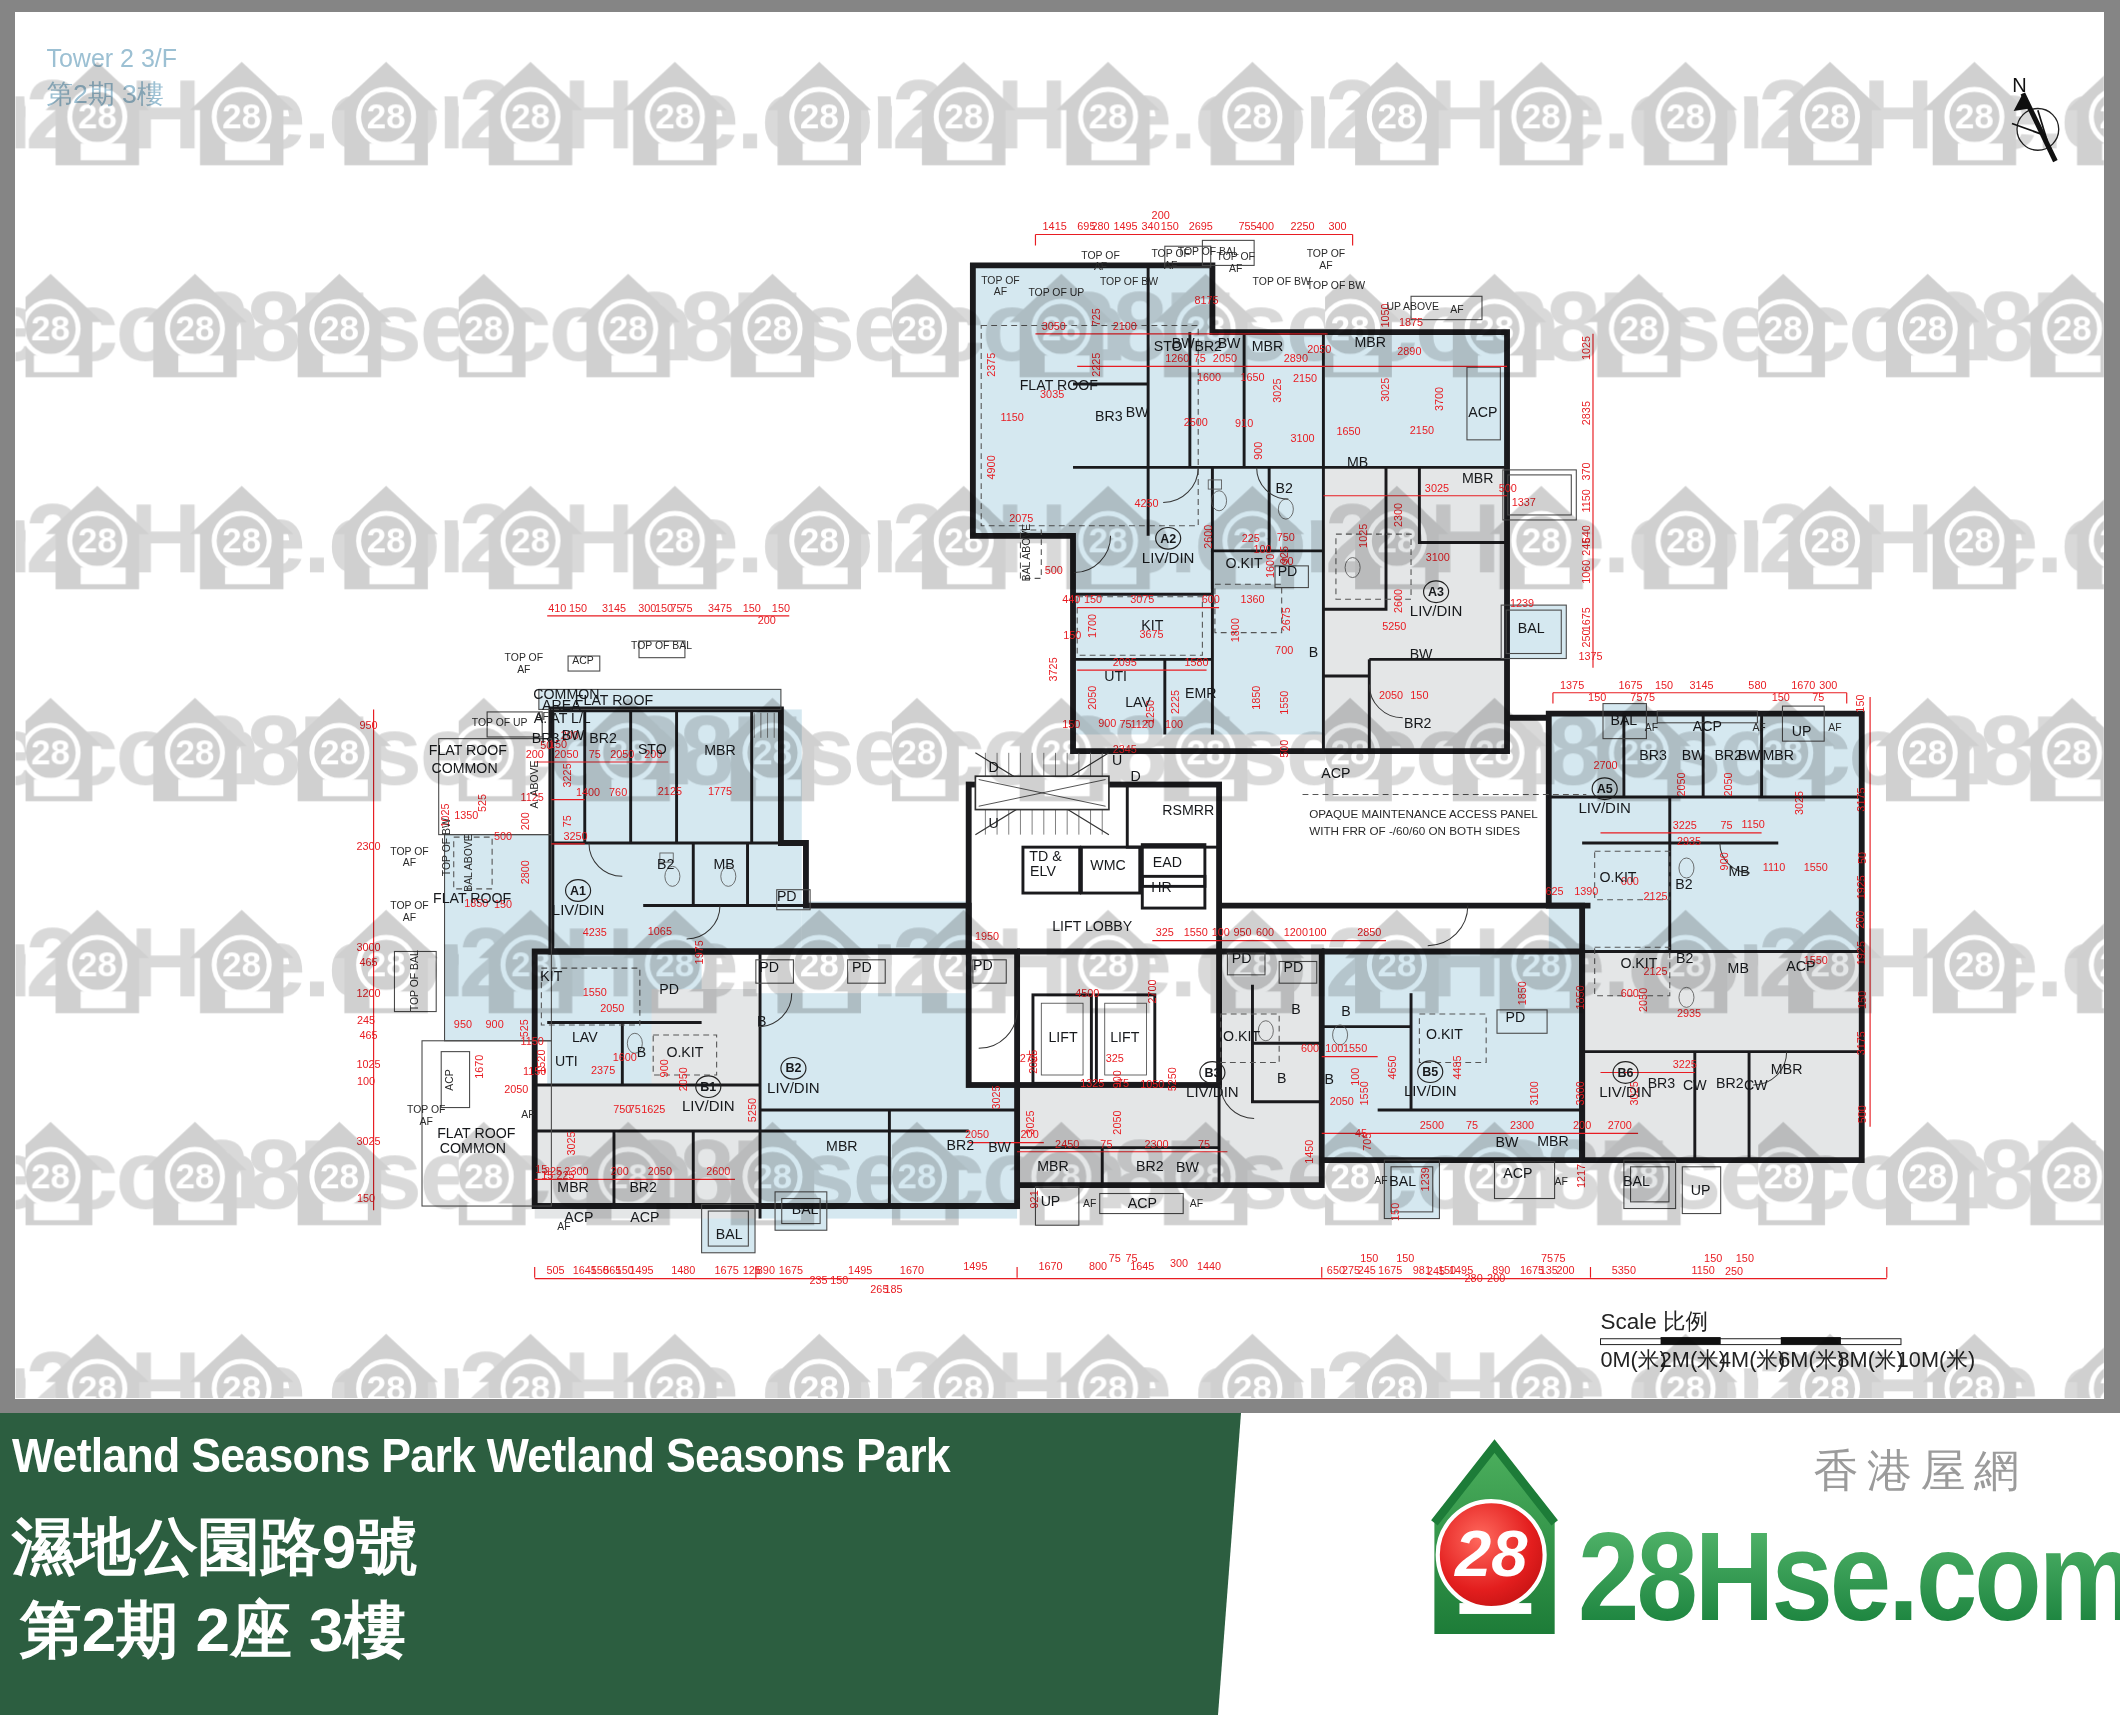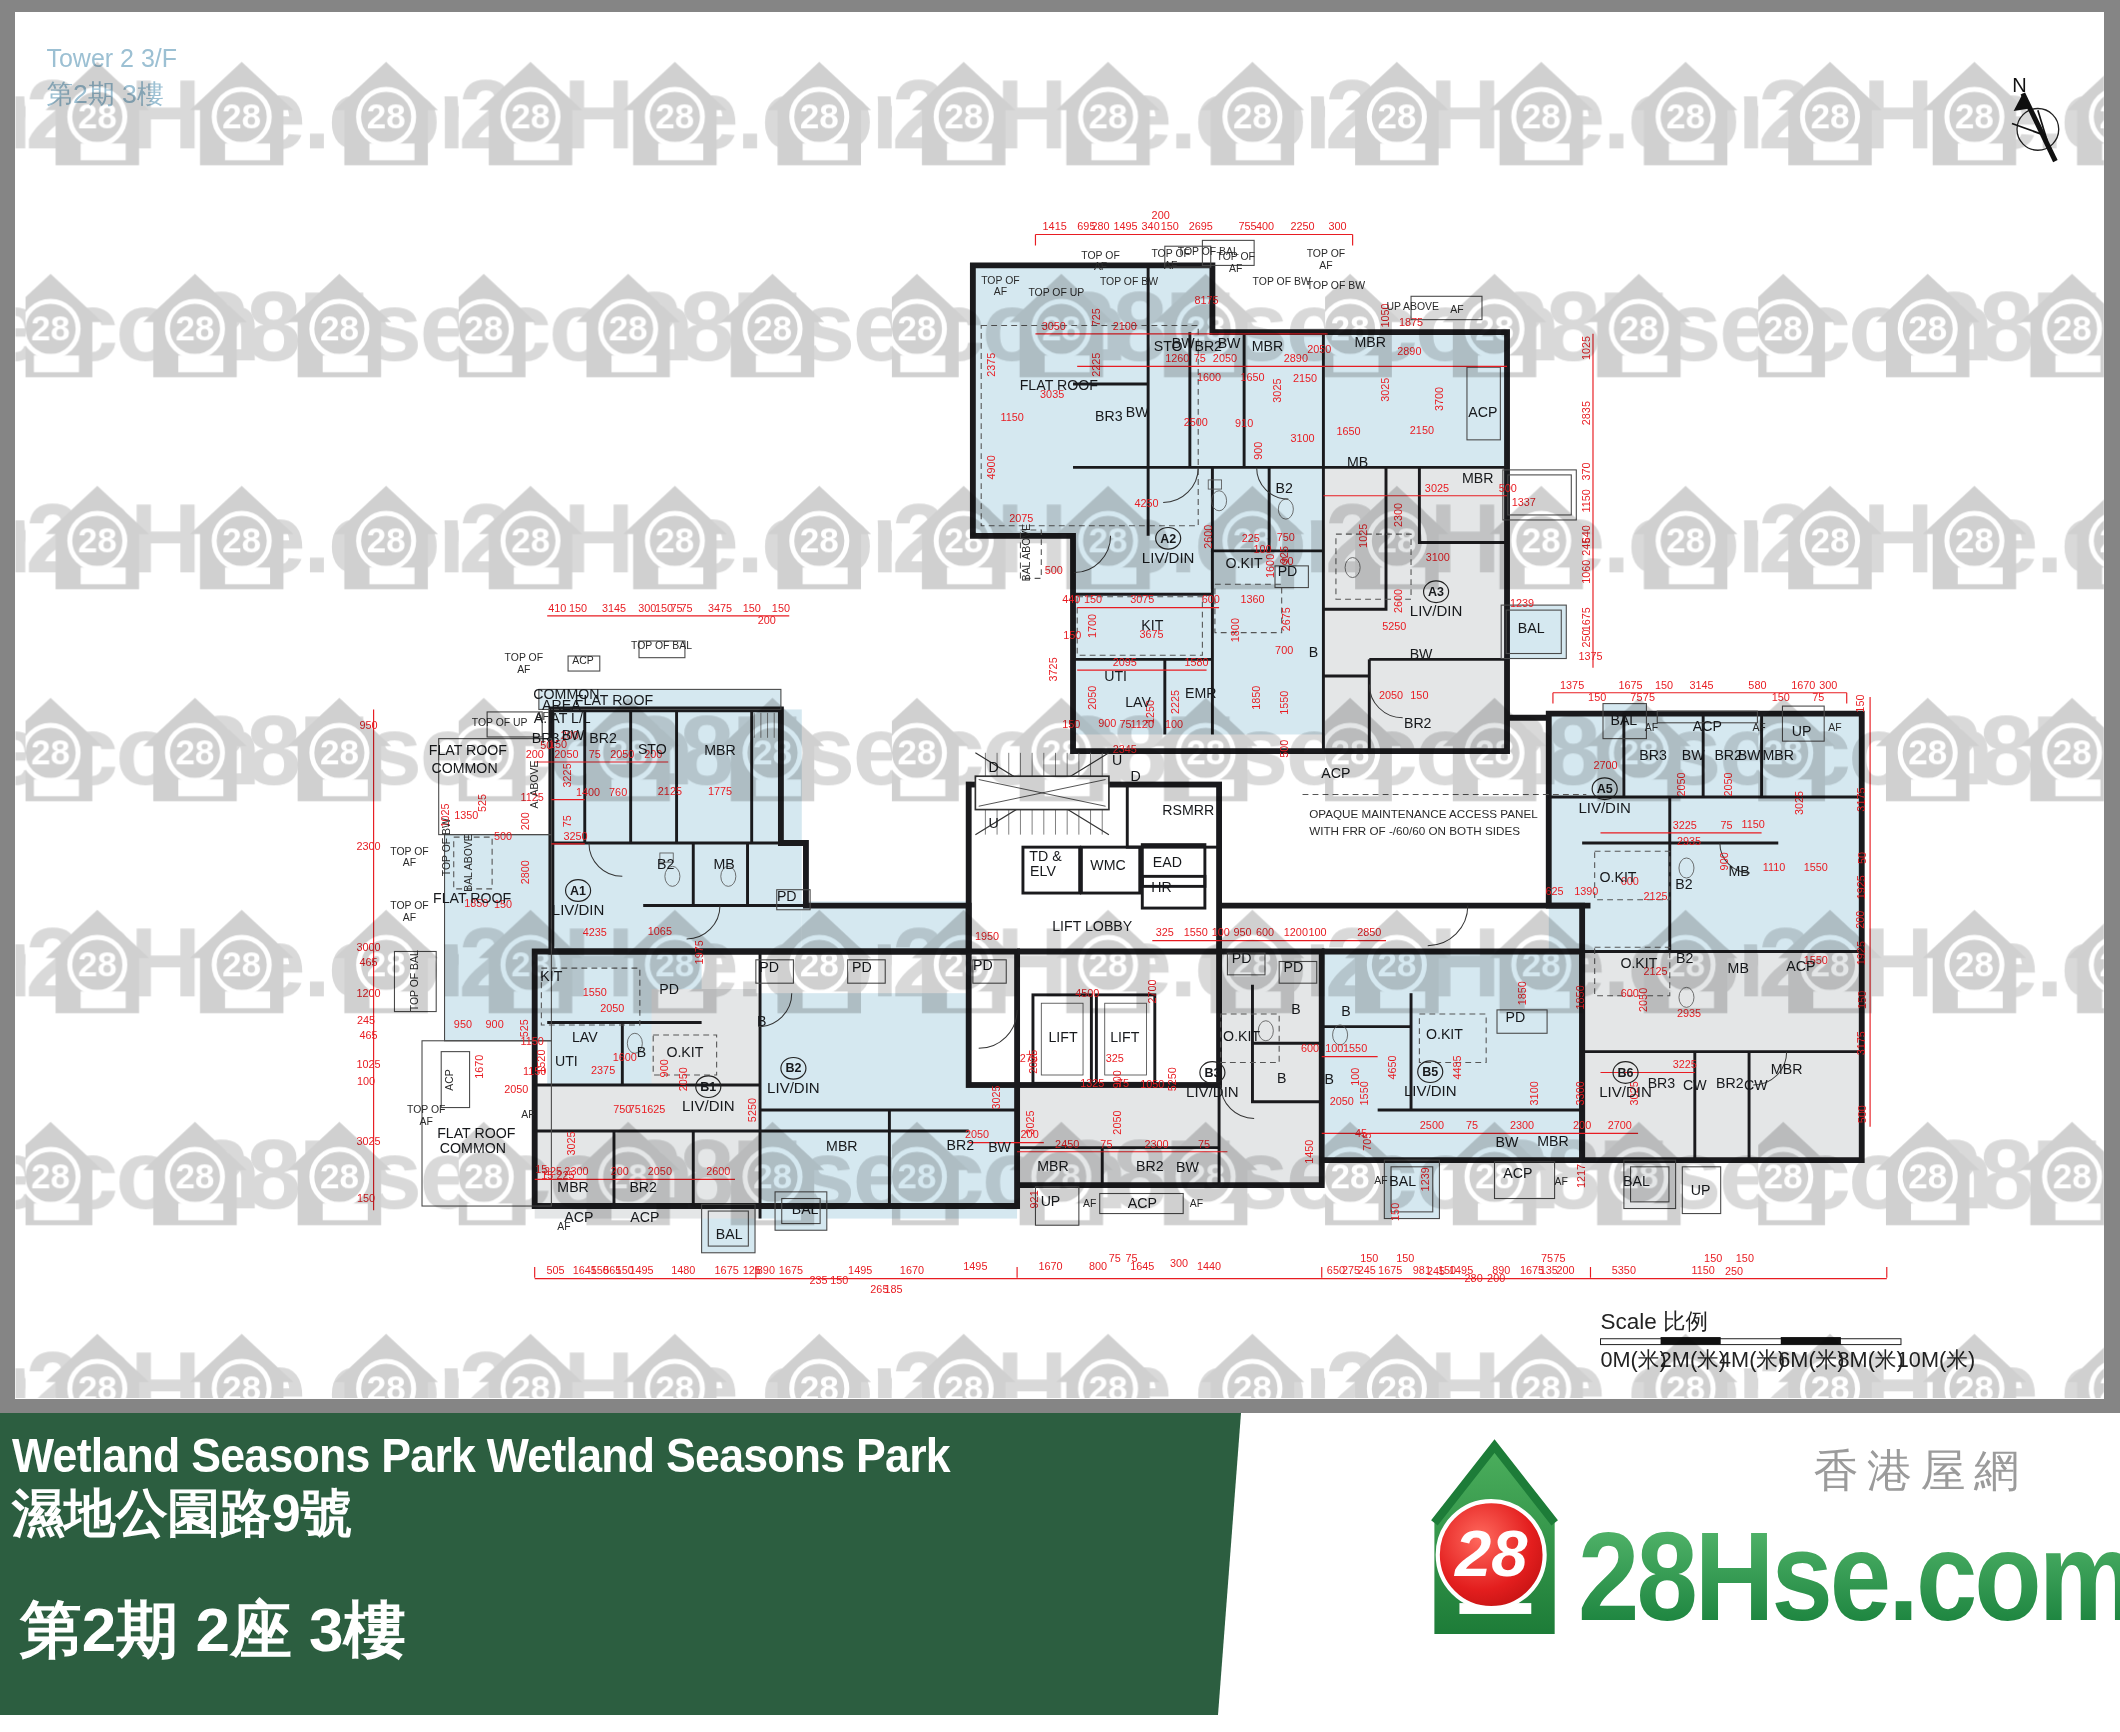--- a/index.html
+++ b/index.html
@@ -3,21 +3,21 @@
 <meta charset="utf-8">
 <style>
   html,body{margin:0;padding:0;}
   body{width:2121px;height:1732px;position:relative;background:#858585;font-family:"Liberation Sans","DejaVu Sans",sans-serif;overflow:hidden;}
   .page{position:absolute;left:15px;top:11.7px;width:2089px;height:1387px;background:#ffffff;overflow:hidden;}
   .plansvg{position:absolute;left:-15px;top:-11.7px;width:2121px;height:1398px;display:block;}
   .band{position:absolute;left:0;top:1413px;width:2121px;height:319px;background:#ffffff;}
   .banner{position:absolute;left:0;top:0;width:1336px;height:302px;background:#2c5e40;
           clip-path:polygon(0 0,1241px 0,1218px 100%,0 100%);color:#fff;text-align:right;}
   .bl1{position:absolute;left:11.7px;top:15px;font-size:48px;font-weight:bold;letter-spacing:-0.8px;transform:scaleX(.93);transform-origin:left top;white-space:nowrap;}
-  .bl2{position:absolute;left:11.7px;top:66px;font-size:52px;font-weight:bold;white-space:nowrap;}
+  .bl2{position:absolute;left:11.7px;top:92px;font-size:62px;font-weight:bold;white-space:nowrap;}
   .bl3{position:absolute;left:11.7px;top:175px;font-size:62px;font-weight:bold;white-space:nowrap;margin-left:8px;}
   .logosvg{position:absolute;left:1411px;top:8.3px;width:710px;height:284px;}
   svg text{font-family:"Liberation Sans","DejaVu Sans",sans-serif;}
   .dim{fill:#e81c22;font-size:13px;text-anchor:middle;}
   .room{fill:#17191c;font-size:17px;text-anchor:middle;}
   .toplbl{fill:#2a2a2a;font-size:12.5px;text-anchor:middle;}
   .ann{fill:#2a2a2a;font-size:14px;}
   .unitid{fill:#17191c;font-size:15px;text-anchor:middle;font-weight:bold;}
   .unitsub{fill:#17191c;font-size:18px;text-anchor:middle;}
   .sclbl{fill:#222;font-size:26px;}

